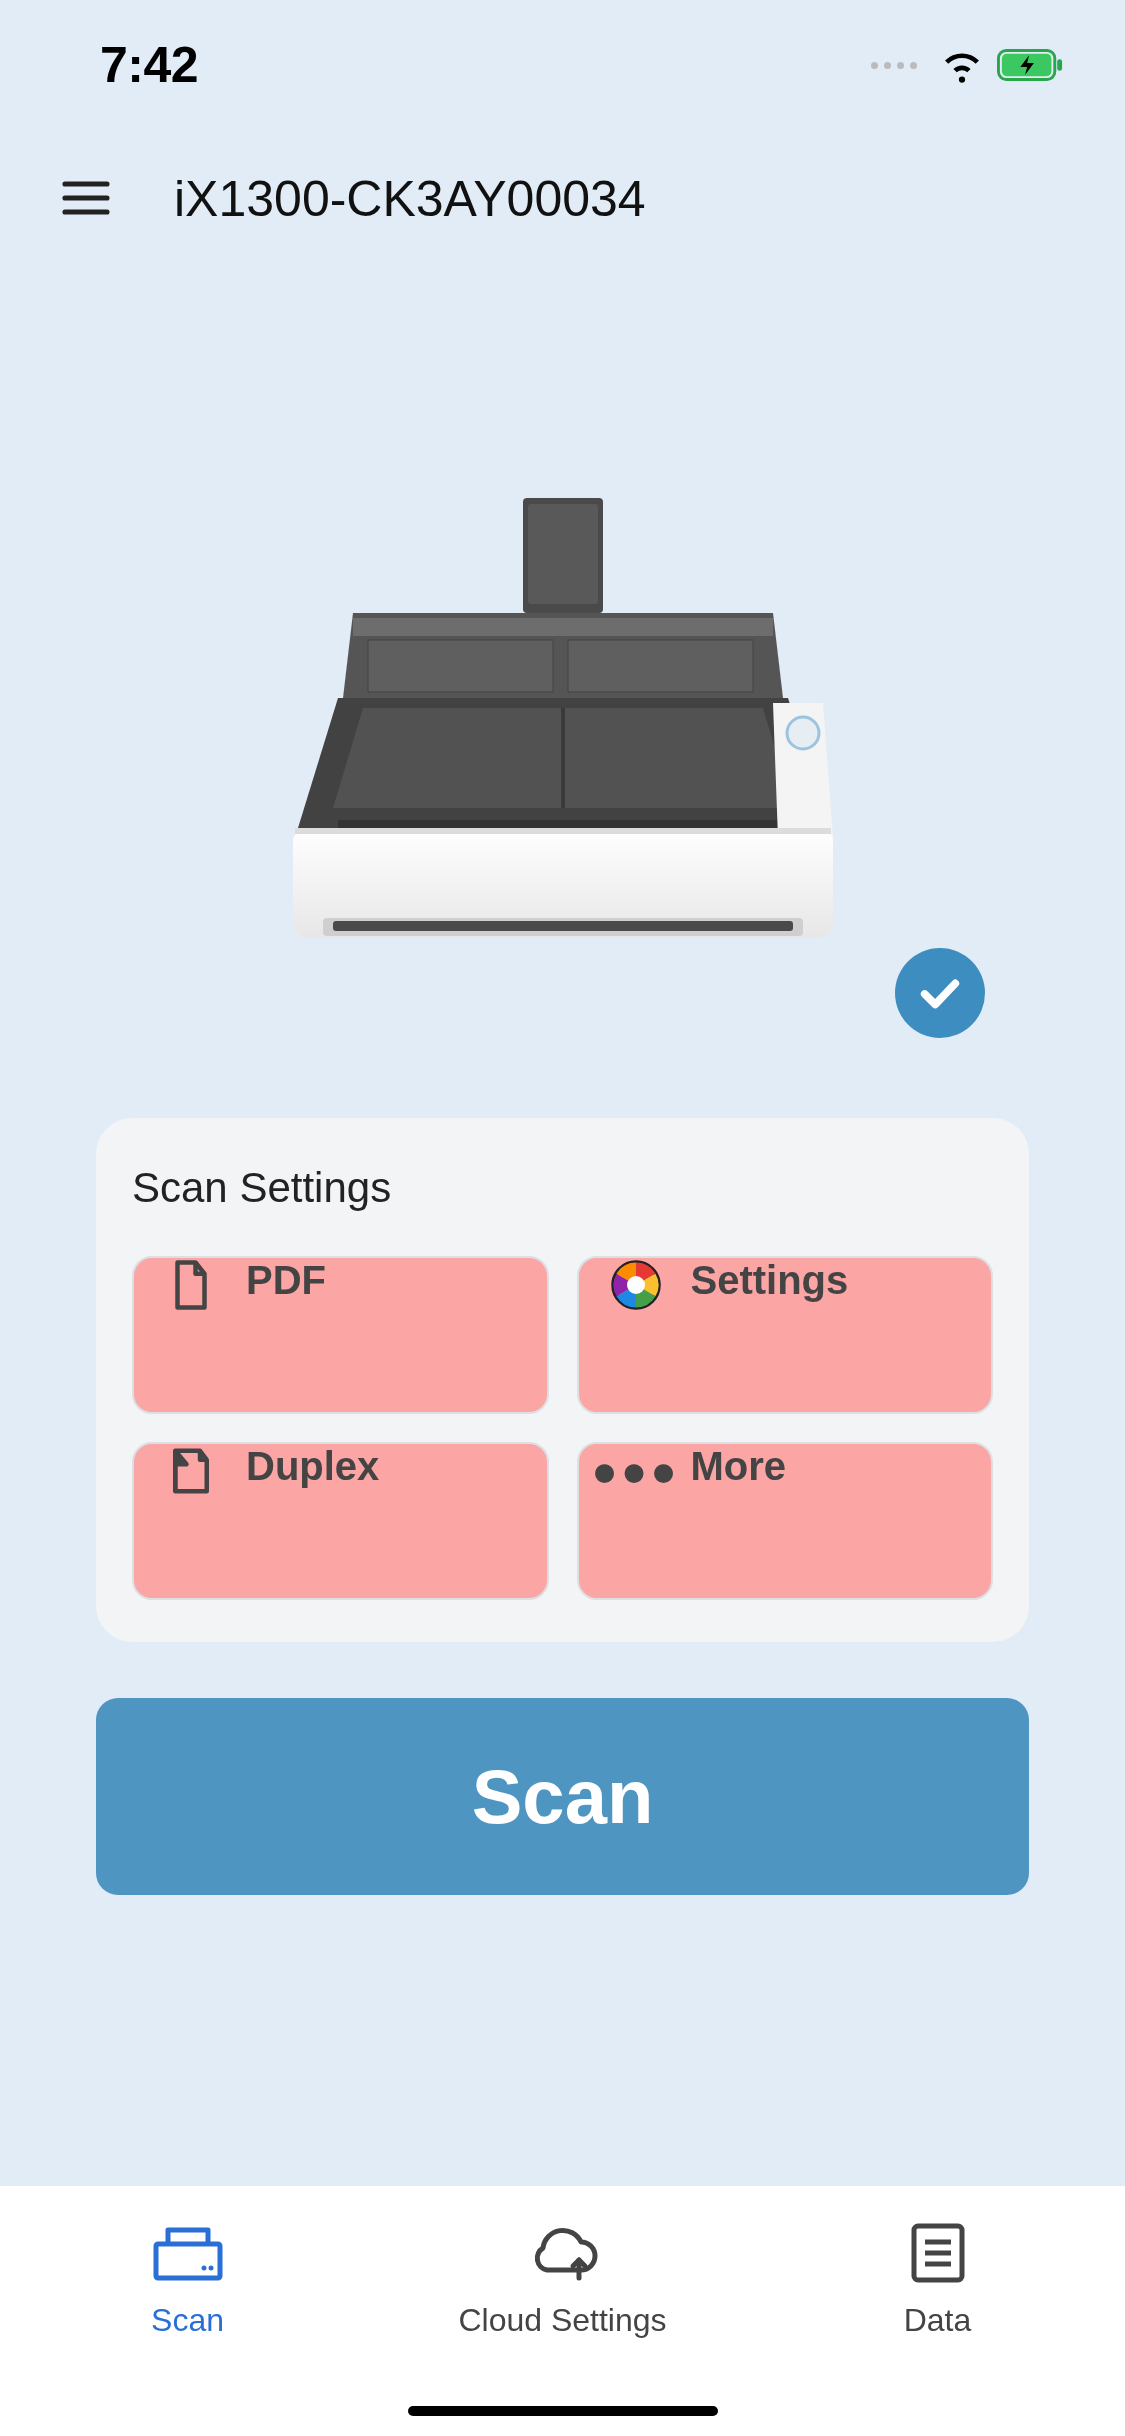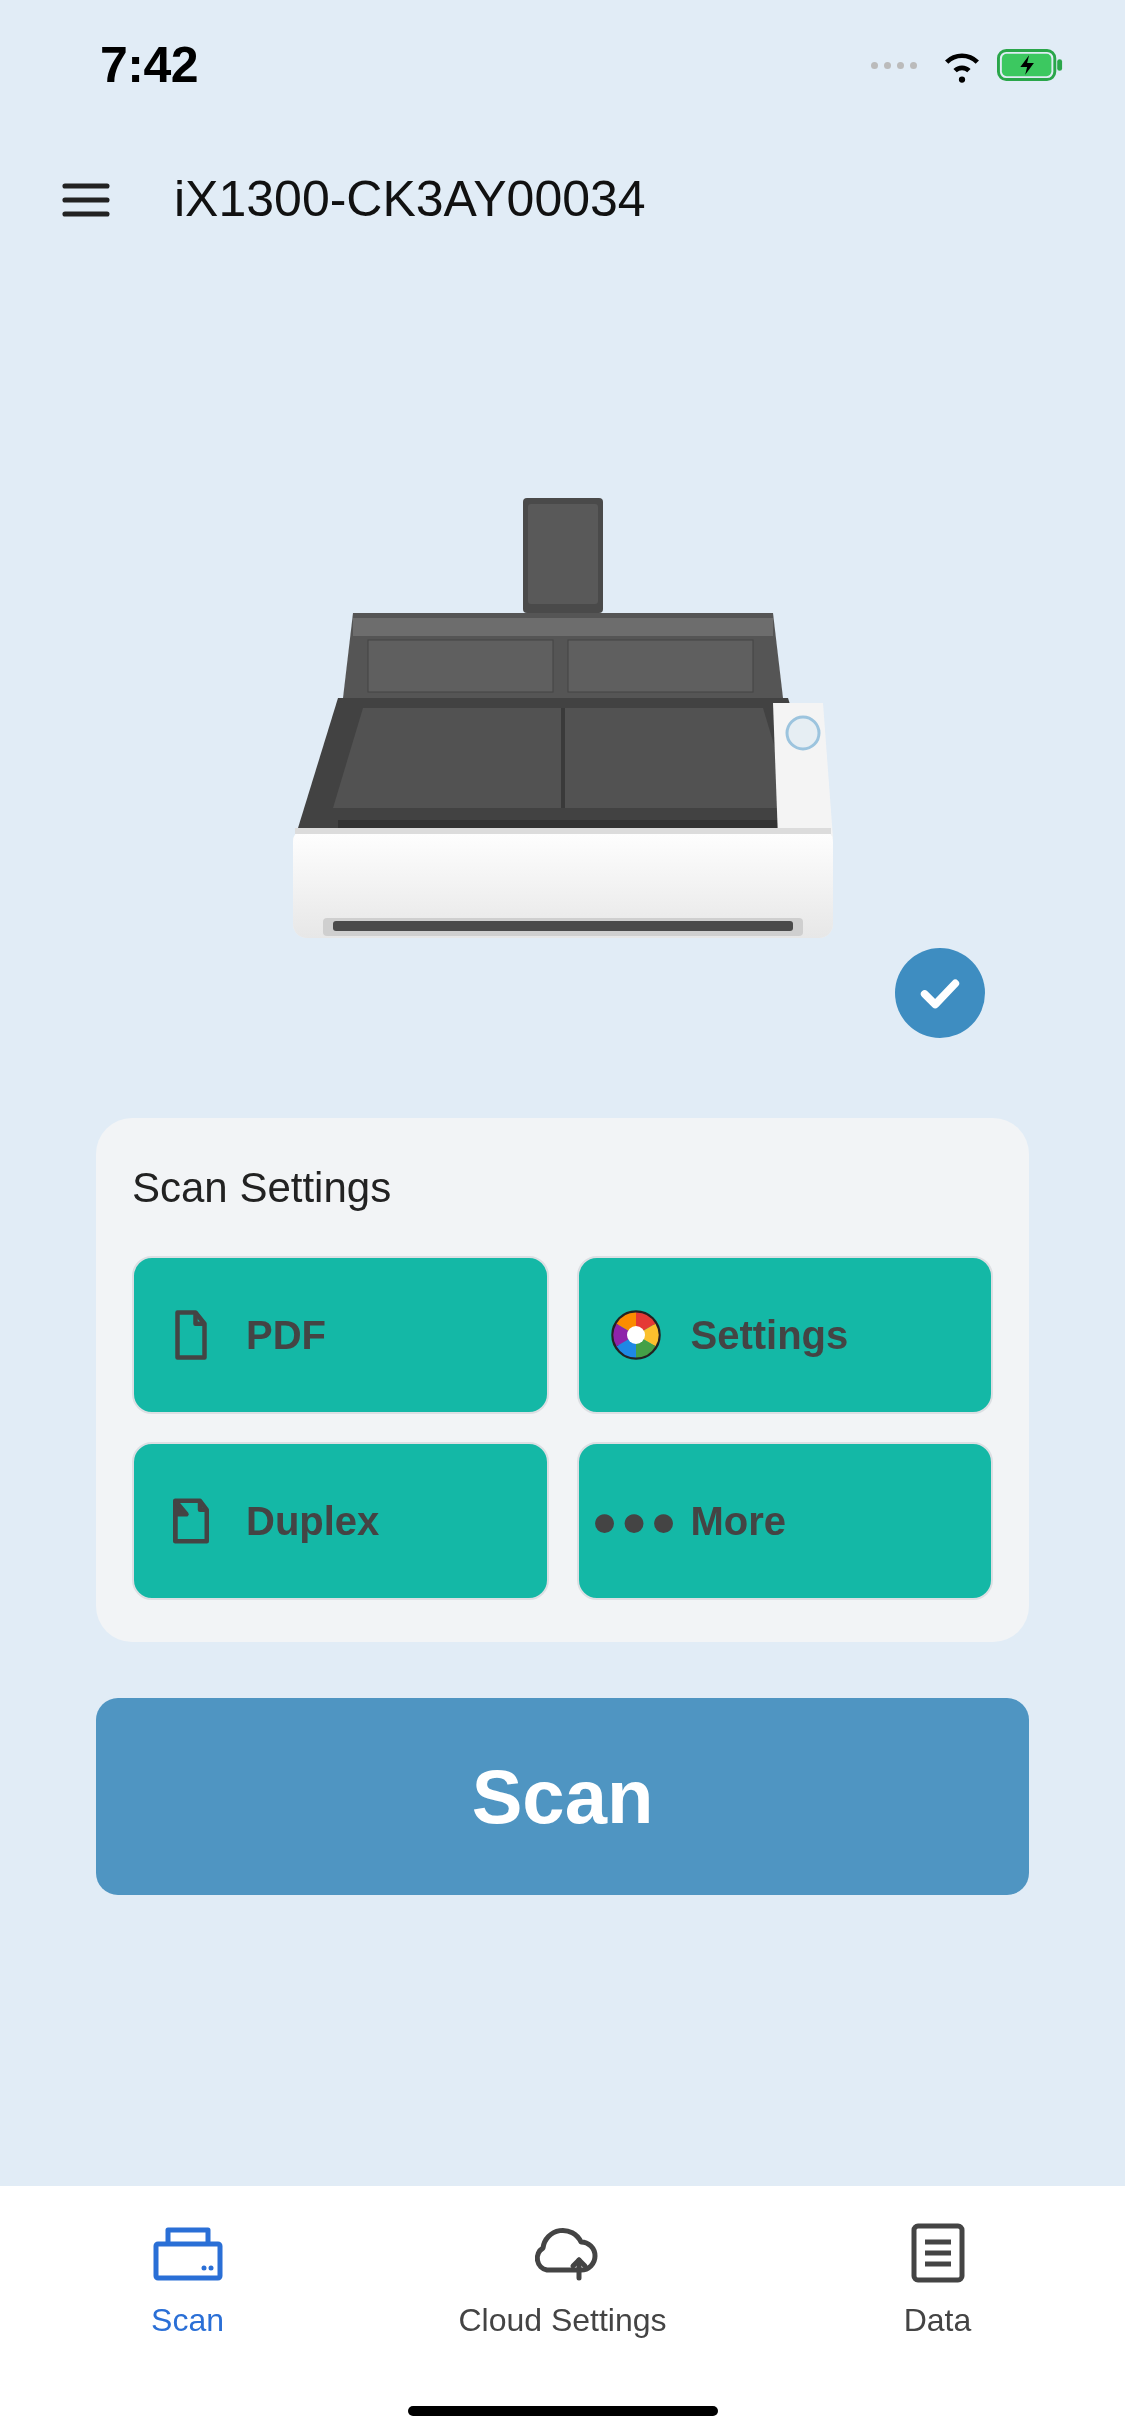--- a/index.html
+++ b/index.html
@@ -40,21 +40,21 @@
     width: 7px; height: 7px;
     border-radius: 50%;
     background: #bbb;
   }
   .wifi-icon svg { width: 42px; height: 42px; display:block; }
   .battery-icon svg { width: 68px; height: 36px; display:block; }
 
   
   .header {
     display: flex;
-    align-items: flex-end;
+    align-items: flex-start;
     gap: 60px;
     padding: 40px 58px 20px 58px;
   }
   .hamburger svg { width: 56px; height: 56px; display:block; }
   .device-title {
     font-size: 50px;
     font-weight: 500;
     color: #111;
   }
 
@@ -94,27 +94,26 @@
     font-weight: 500;
     color: #222;
     margin-bottom: 44px;
   }
   .settings-grid {
     display: grid;
     grid-template-columns: 1fr 1fr;
     gap: 28px;
   }
   .setting-tile {
-    background: #14b8a6;
+    background: #fca5a5;
     border: 2px solid #dcdfe3;
     border-radius: 20px;
     height: 158px;
     display: flex;
-    align-items: center;
-    padding: 12px 30px;
+    padding: 0 30px;
     gap: 28px;
   }
   .setting-tile .tile-label {
     font-size: 40px;
     font-weight: 600;
     color: #444;
   }
   .tile-icon { width: 54px; height: 54px; display:flex; align-items:center; justify-content:center; flex-shrink:0; }
   .tile-icon svg { width: 100%; height: 100%; display:block; }
   .more-dots { font-size: 44px; letter-spacing: 3px; color:#444; font-weight:700; line-height:1; }

